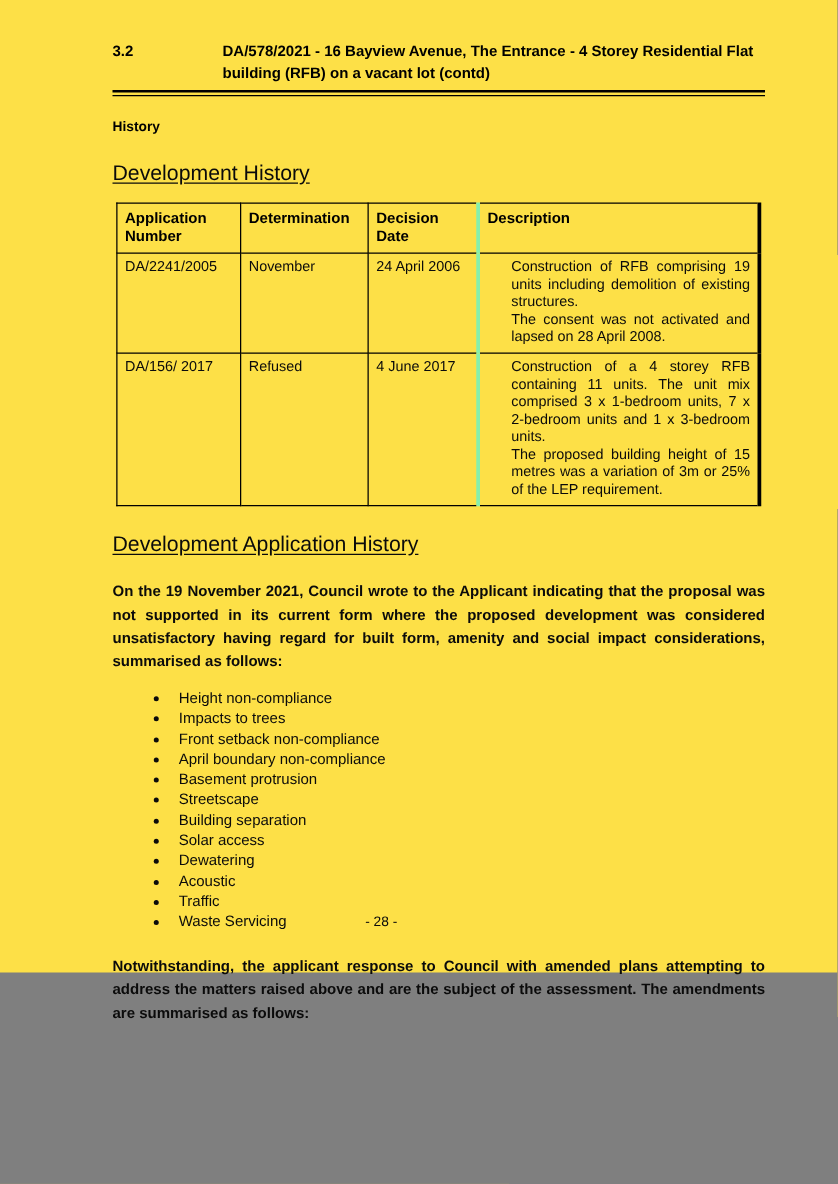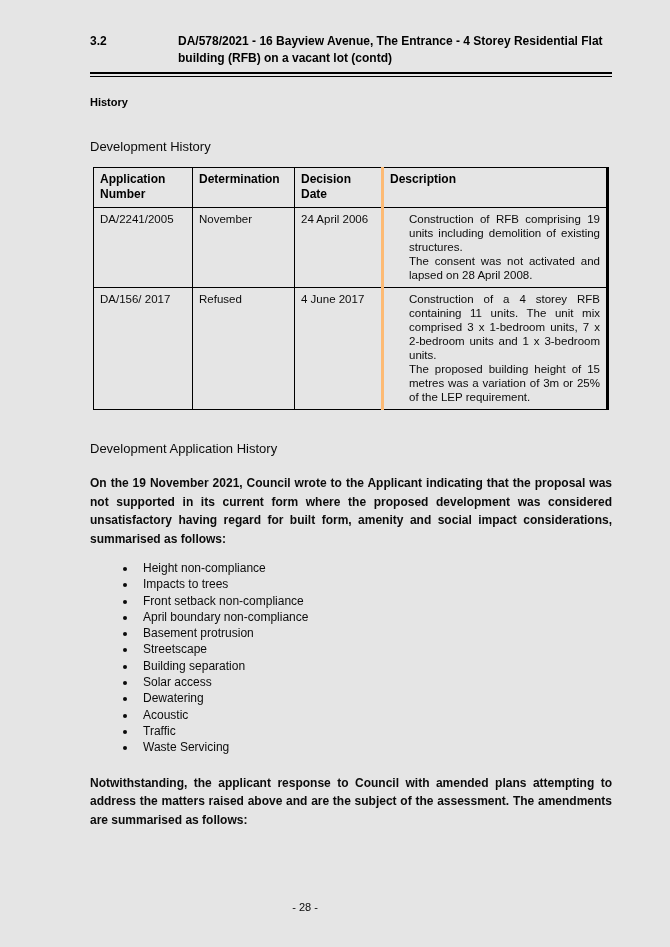--- a/index.html
+++ b/index.html
@@ -9,22 +9,22 @@
     height: 947px;
     background: #7f7f7f;
     overflow: hidden;
     font-family: "Liberation Sans", "DejaVu Sans", sans-serif;
     color: #0b0b0b;
     -webkit-font-smoothing: antialiased;
   }
   .page {
     position: relative;
     width: 670px;
-    height: 947px;
-    background: #e5e5e5;
+    height: 778px;
+    background: #fde047;
   }
   .content {
     position: absolute;
     left: 90px;
     top: 33px;
     width: 522px;
   }
   
   .doc-header {
     display: flex;
@@ -53,43 +53,44 @@
     border-bottom: 1px solid #000;
   }
   
   .h-bold {
     margin-top: 19px;
     font-weight: bold;
     font-size: 11px;
     color: #000;
   }
   .h-underline {
-    margin-top: 31px;
-    font-size: 13px;
+    margin-top: 21px;
+    font-size: 17px;
+    text-decoration: underline;
     text-underline-offset: 2px;
   }
   
   table.history-table {
     margin-top: 13px;
     margin-left: 3px;
     width: 516px;
     border-collapse: collapse;
     table-layout: fixed;
     font-size: 11.5px;
     line-height: 14px;
   }
   .history-table th, .history-table td {
     border: 1px solid #000;
     padding: 4px 6px 5px 6px;
     vertical-align: top;
     text-align: left;
   }
   .history-table th { font-weight: bold; color: #000; font-size: 12px; line-height: 15px; }
   .history-table th:last-child, .history-table td:last-child {
-    border-left: 3px solid #fdba74;
+    border-left: 3px solid #86efac;
     border-right: 3px solid #000;
   }
   .history-table .col-app  { width: 99px; }
   .history-table .col-det  { width: 102px; }
   .history-table .col-date { width: 88px; }
   .history-table td.desc-cell { text-align: justify; padding-left: 25px; }
   .history-table td p { margin: 0; }
   
   .para {
     margin-top: 18px;

